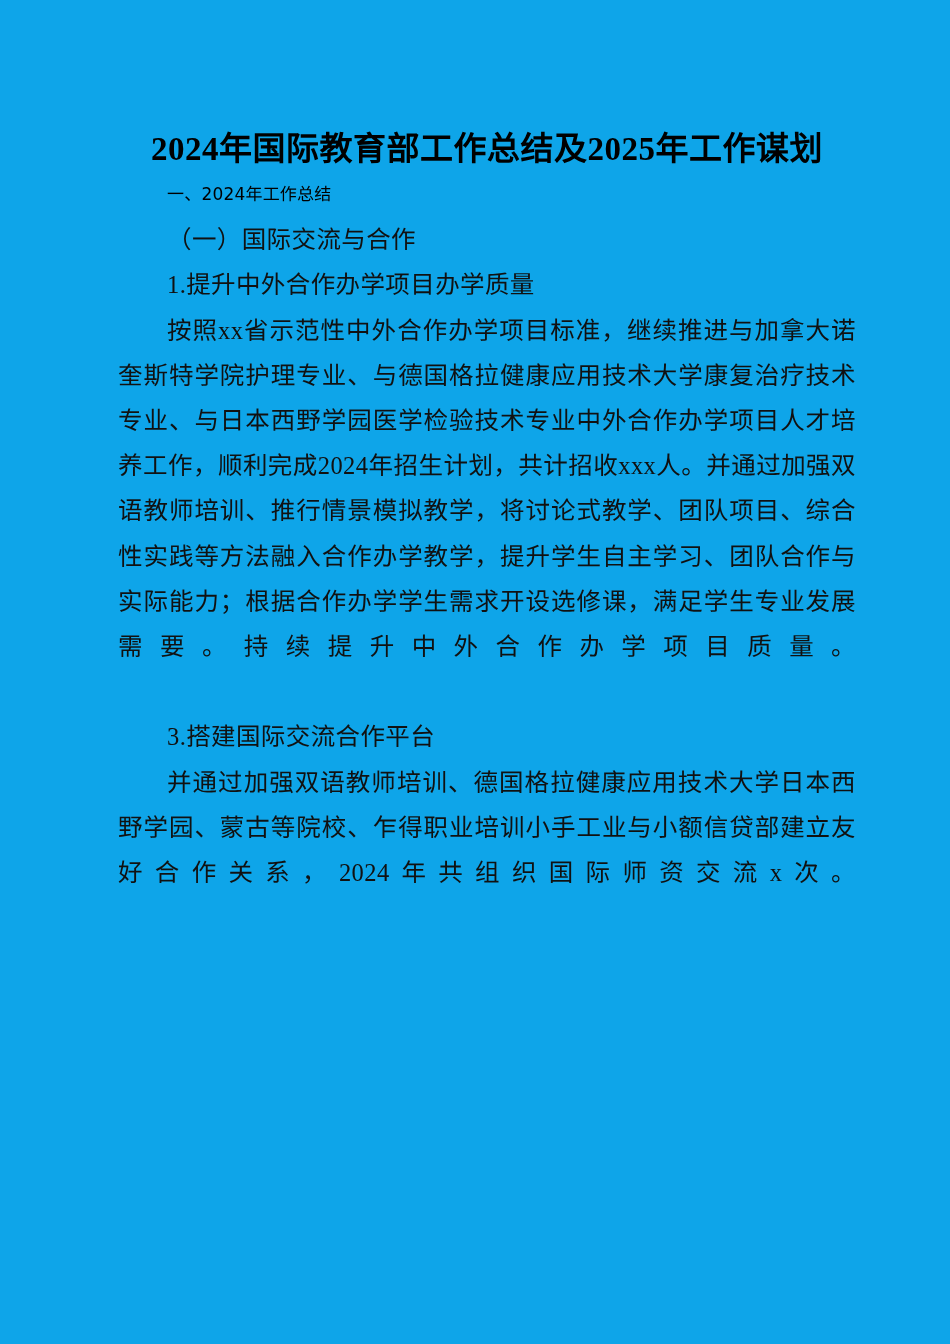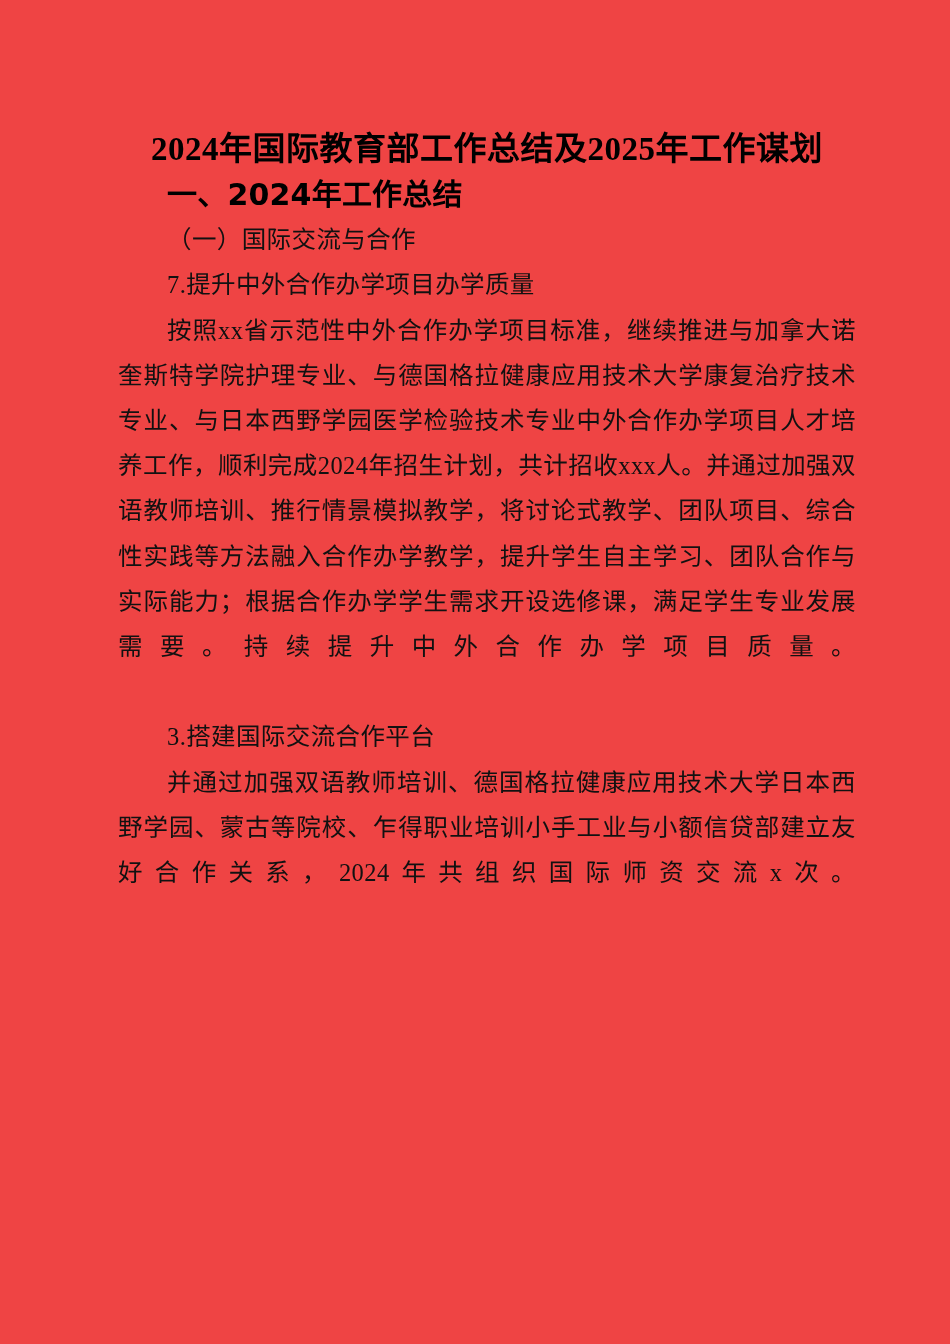--- a/index.html
+++ b/index.html
@@ -14,21 +14,21 @@
     overflow: hidden;
     font-family: "Liberation Serif", "DejaVu Serif", serif;
     color: #000000;
     -webkit-font-smoothing: antialiased;
   }
 
   .page {
     position: relative;
     width: 950px;
     height: 1344px;
-    background: #ef4444;
+    background: #0ea5e9;
     box-sizing: border-box;
     padding: 16px;
   }
 
   .content {
     position: absolute;
     left: 118px;
     top: 0;
     width: 738px;
   }
@@ -60,22 +60,22 @@
   }
 
   .para.first-para {
     margin-top: 43px;
   }
 
   
   .heading-1 {
     margin: 0;
     font-family: "DejaVu Sans", "Liberation Sans", sans-serif;
-    font-size: 30px;
-    font-weight: 700;
+    font-size: 17px;
+    font-weight: 400;
     line-height: 45.2px;
     text-indent: 49px;
     letter-spacing: 0.2px;
     color: #000000;
   }
 
   .heading-2 {
     margin: 0;
     font-family: Liberation Sans, sans-serif;
     font-size: 24.5px;
@@ -118,21 +118,21 @@
 <div class="page">
   <div class="content">
 
     <h1 class="doc-title" id="title-el">2024年国际教育部工作总结及2025年工作谋划</h1>
 
 
     <p class="heading-1">一、2024年工作总结</p>
 
     <p class="heading-2">（一）国际交流与合作</p>
 
-    <p class="heading-3">7.提升中外合作办学项目办学质量</p>
+    <p class="heading-3">1.提升中外合作办学项目办学质量</p>
 
     <p class="para">按照xx省示范性中外合作办学项目标准，继续推进与加拿大诺奎斯特学院护理专业、与德国格拉健康应用技术大学康复治疗技术专业、与日本西野学园医学检验技术专业中外合作办学项目人才培养工作，顺利完成2024年招生计划，共计招收xxx人。并通过加强双语教师培训、推行情景模拟教学，将讨论式教学、团队项目、综合性实践等方法融入合作办学教学，提升学生自主学习、团队合作与实际能力；根据合作办学学生需求开设选修课，满足学生专业发展需要。持续提升中外合作办学项目质量。</p>
 
     <p class="heading-3">3.搭建国际交流合作平台</p>
 
     <p class="para">并通过加强双语教师培训、德国格拉健康应用技术大学日本西野学园、蒙古等院校、乍得职业培训小手工业与小额信贷部建立友好合作关系，2024年共组织国际师资交流x次。</p>
 
   </div>
 </div>
 

